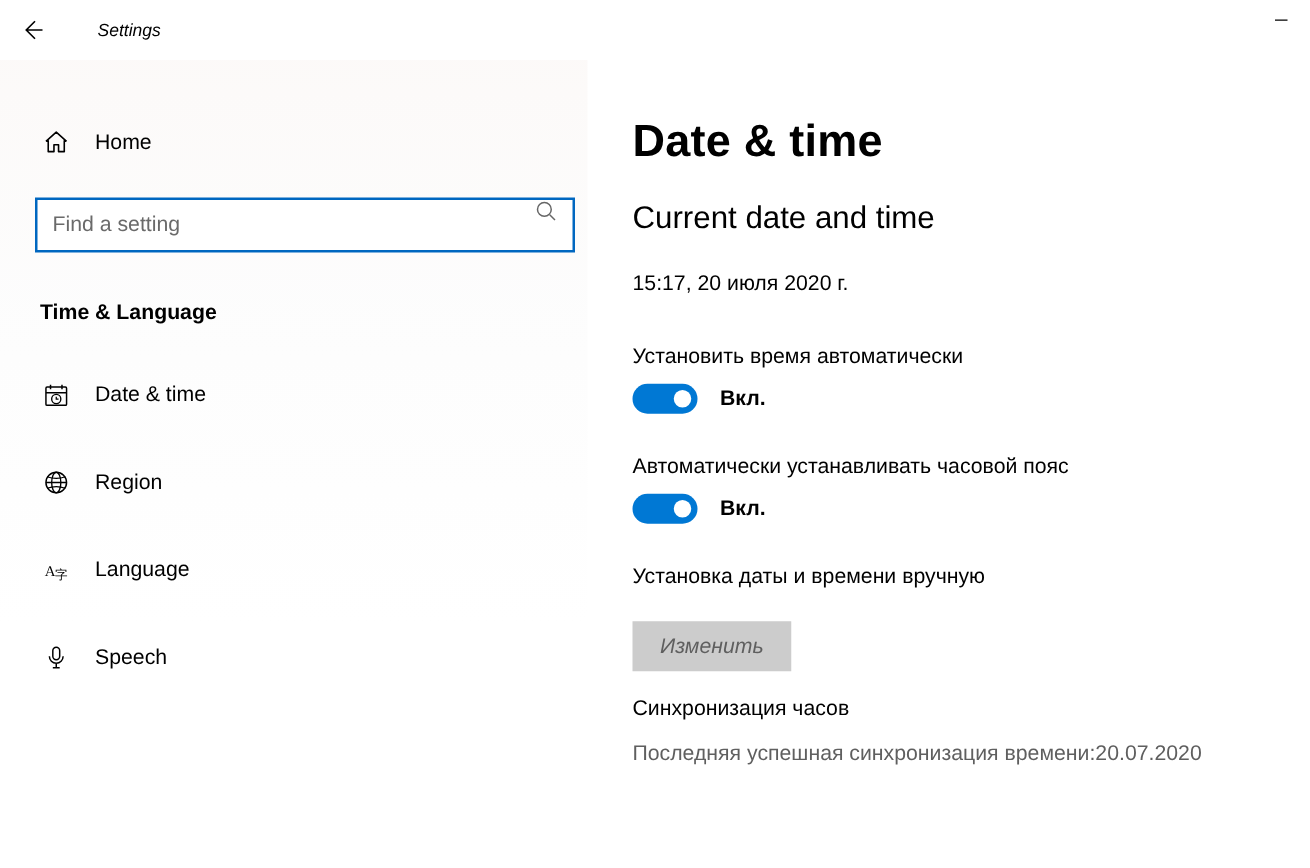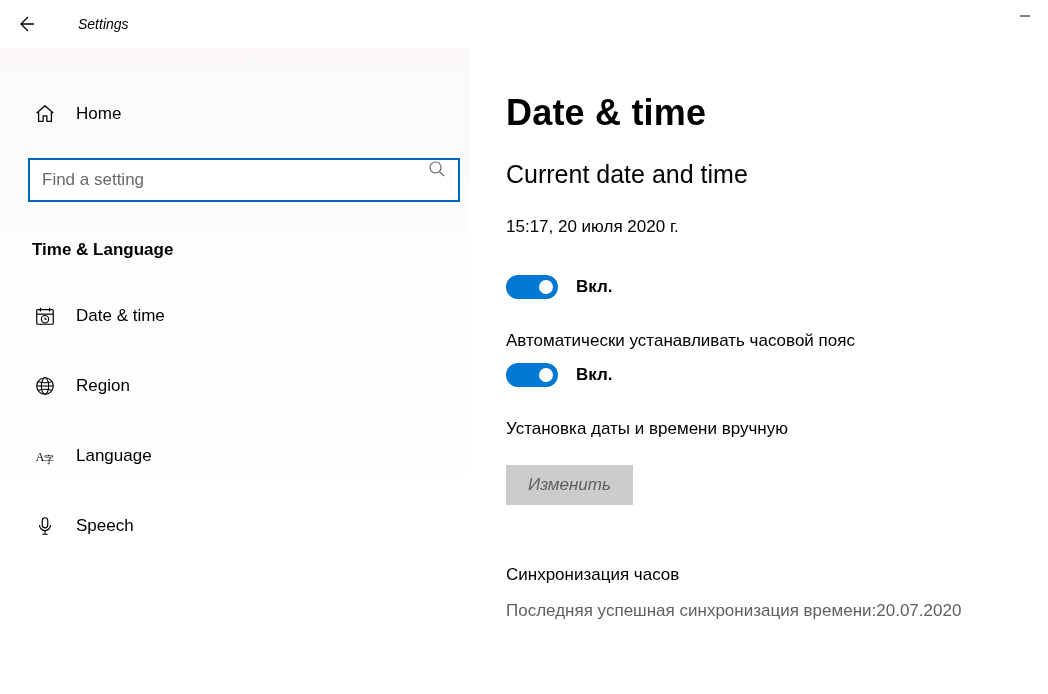--- a/index.html
+++ b/index.html
@@ -184,21 +184,21 @@
       border: none;
       color: #5f5f5f;
       font-size: 17px;
       padding: 10px 22px;
       font-family: inherit;
       cursor: default;
       font-style: italic;
     }
     .sync-heading {
       font-size: 17px;
-      margin-top: 60px;
+      margin-top: 20px;
       margin-bottom: 16px;
     }
     .sync-status {
       font-size: 17px;
       color: #5f5f5f;
       white-space: nowrap;
     }
   </style>
 </head>
 <body>
@@ -289,20 +289,21 @@
       <span class="nav-label">Speech</span>
     </div>
 
   </div>
 
   <div class="content">
     <h1 class="page-title">Date &amp; time</h1>
     <h2 class="section-title">Current date and time</h2>
     <div class="current-dt">15:17, 20 июля 2020 г.</div>
 
+    <div class="setting-label">Установить время автоматически</div>
     <div class="toggle-row">
       <div class="toggle">
           <div class="knob"></div>
         </div>
       <span class="toggle-state">Вкл.</span>
     </div>
 
     <div class="setting-label">Автоматически устанавливать часовой пояс</div>
     <div class="toggle-row">
       <div class="toggle">

